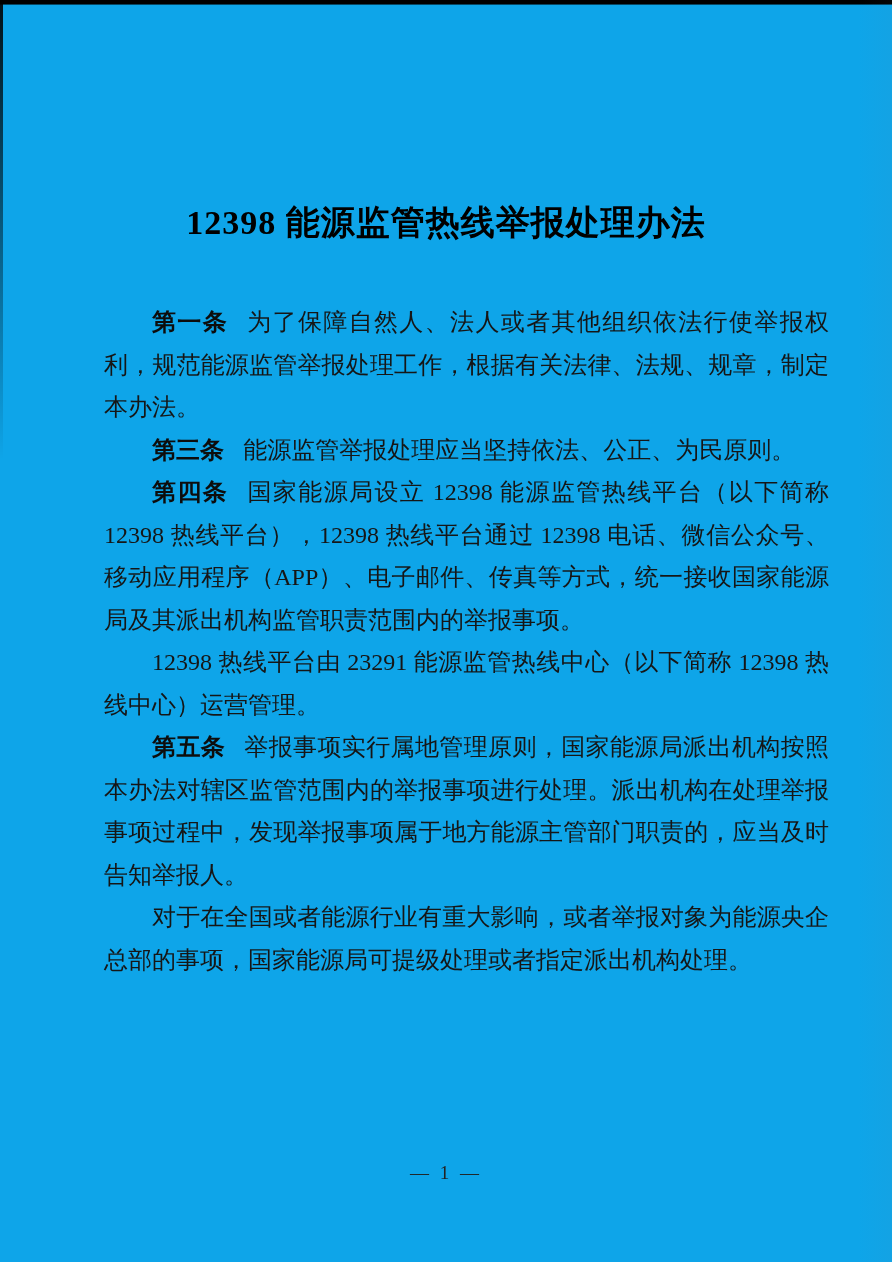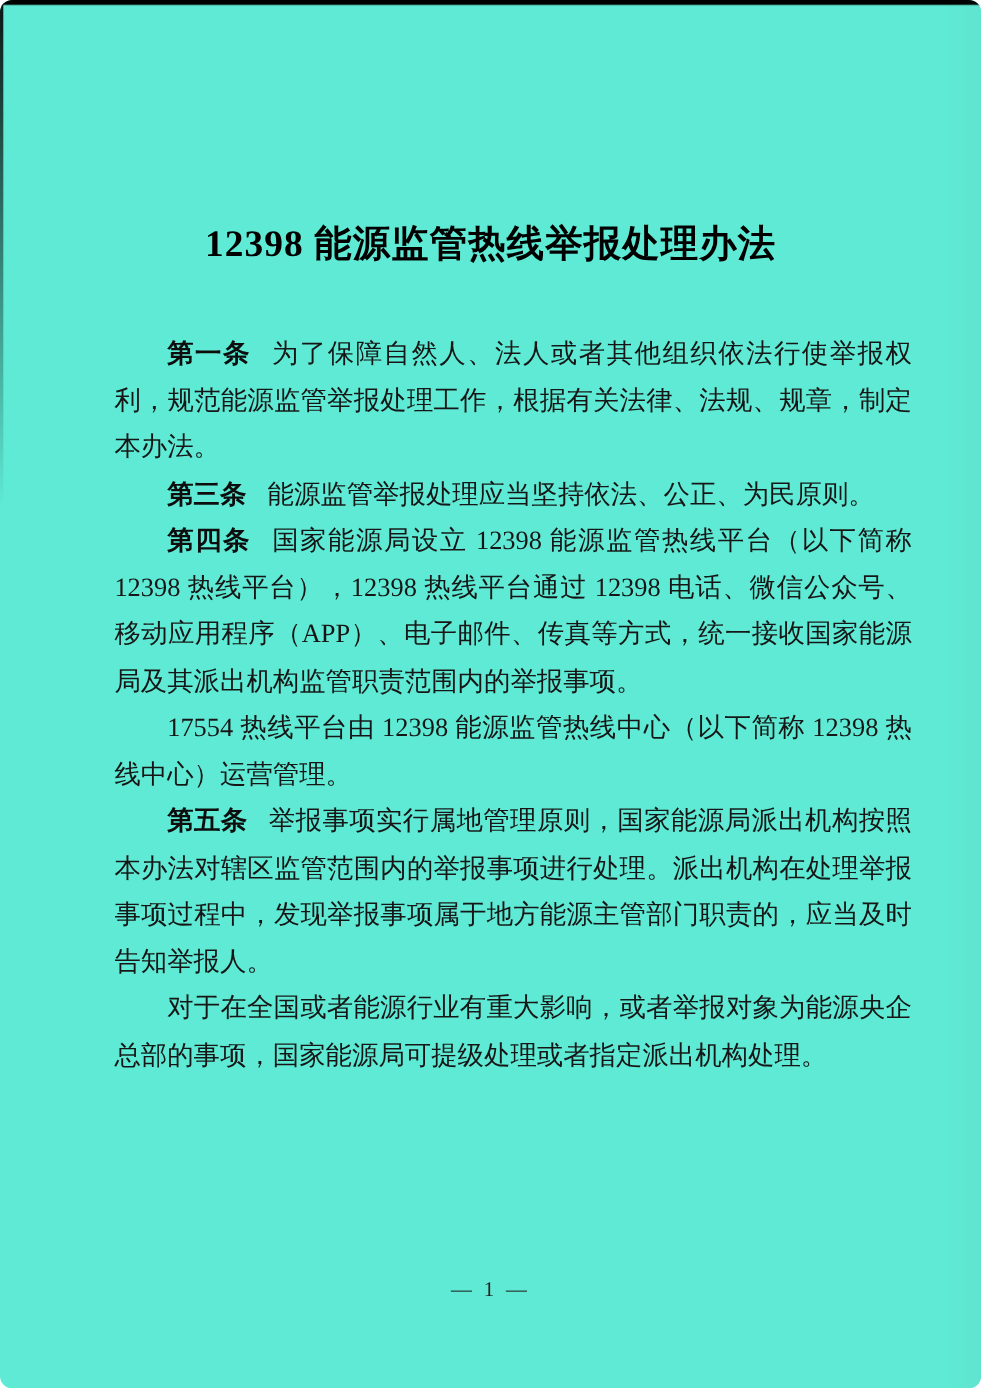--- a/index.html
+++ b/index.html
@@ -4,25 +4,24 @@
 <style>
   html, body {
     margin: 0;
     padding: 0;
     background: #ffffff;
   }
   .page {
     position: relative;
     width: 892px;
     height: 1262px;
-    background: #5eead4;
+    background: #0ea5e9;
     overflow: hidden;
     font-family: "Liberation Serif", "DejaVu Serif", serif;
     color: #111111;
-    border-radius: 11px;
   }
   
   .top-edge {
     position: absolute;
     top: 0; left: 0;
     width: 100%;
     height: 5px;
     background: linear-gradient(to bottom, #000000 0%, #000000 70%, rgba(0,0,0,0.35) 100%);
   }
   .left-edge {
@@ -85,19 +84,19 @@
   <div class="top-edge"></div>
   <div class="left-edge"></div>
   <div class="right-shade"></div>
 
   <h1 class="title">12398 能源监管热线举报处理办法</h1>
 
   <div class="doc-body" id="paragraphs">
       <p class="para"><span class="article-label">第一条</span><span>为了保障自然人、法人或者其他组织依法行使举报权利，规范能源监管举报处理工作，根据有关法律、法规、规章，制定本办法。</span></p>
       <p class="para"><span class="article-label">第三条</span><span>能源监管举报处理应当坚持依法、公正、为民原则。</span></p>
       <p class="para"><span class="article-label">第四条</span><span>国家能源局设立 12398 能源监管热线平台（以下简称 12398 热线平台），12398 热线平台通过 12398 电话、微信公众号、移动应用程序（APP）、电子邮件、传真等方式，统一接收国家能源局及其派出机构监管职责范围内的举报事项。</span></p>
-      <p class="para"><span>17554 热线平台由 12398 能源监管热线中心（以下简称 12398 热线中心）运营管理。</span></p>
+      <p class="para"><span>12398 热线平台由 23291 能源监管热线中心（以下简称 12398 热线中心）运营管理。</span></p>
       <p class="para"><span class="article-label">第五条</span><span>举报事项实行属地管理原则，国家能源局派出机构按照本办法对辖区监管范围内的举报事项进行处理。派出机构在处理举报事项过程中，发现举报事项属于地方能源主管部门职责的，应当及时告知举报人。</span></p>
       <p class="para"><span>对于在全国或者能源行业有重大影响，或者举报对象为能源央企总部的事项，国家能源局可提级处理或者指定派出机构处理。</span></p>
     </div>
 
   <div class="footer">— 1 —</div>
 </div>
 
 </body></html>

